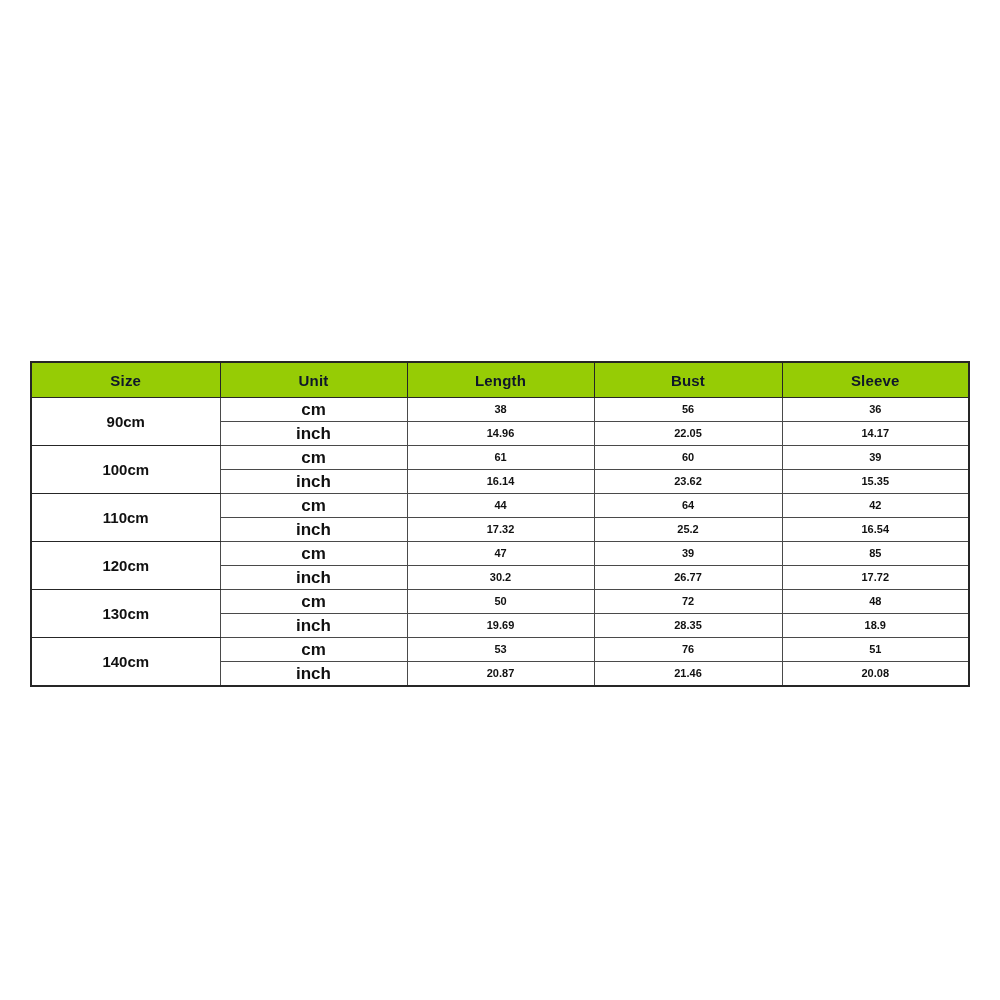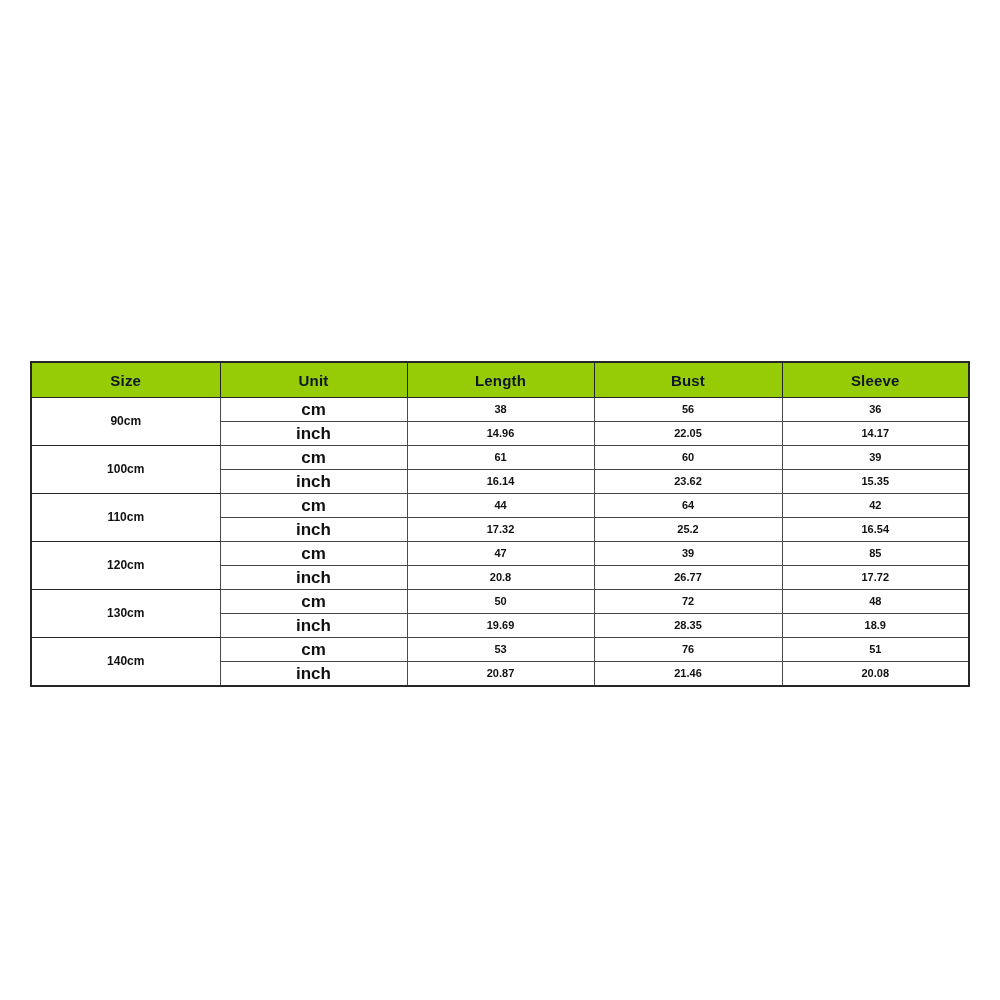--- a/index.html
+++ b/index.html
@@ -54,21 +54,21 @@
     font-size: 11px;
     font-weight: bold;
     color: #111111;
     height: 23px;
     line-height: 23px;
     padding: 0;
     background: #ffffff;
   }
 
   table.size-chart td.size-cell {
-    font-size: 12px;
+    font-size: 15px;
     border-left: 2px solid #262626;
     border-top: 1px solid #262626;
     border-bottom: 1px solid #262626;
   }
 
   table.size-chart tbody tr.group-start td {
     border-top: 1px solid #262626;
   }
 
   table.size-chart td.unit-cell {
@@ -142,21 +142,21 @@
 
       <tr class="group-start">
         <td class="size-cell" rowspan="2">120cm</td>
         <td class="unit-cell">cm</td>
         <td>47</td>
         <td>39</td>
         <td>85</td>
       </tr>
       <tr>
         <td class="unit-cell">inch</td>
-        <td>20.8</td>
+        <td>30.2</td>
         <td>26.77</td>
         <td>17.72</td>
       </tr>
 
       <tr class="group-start">
         <td class="size-cell" rowspan="2">130cm</td>
         <td class="unit-cell">cm</td>
         <td>50</td>
         <td>72</td>
         <td>48</td>

